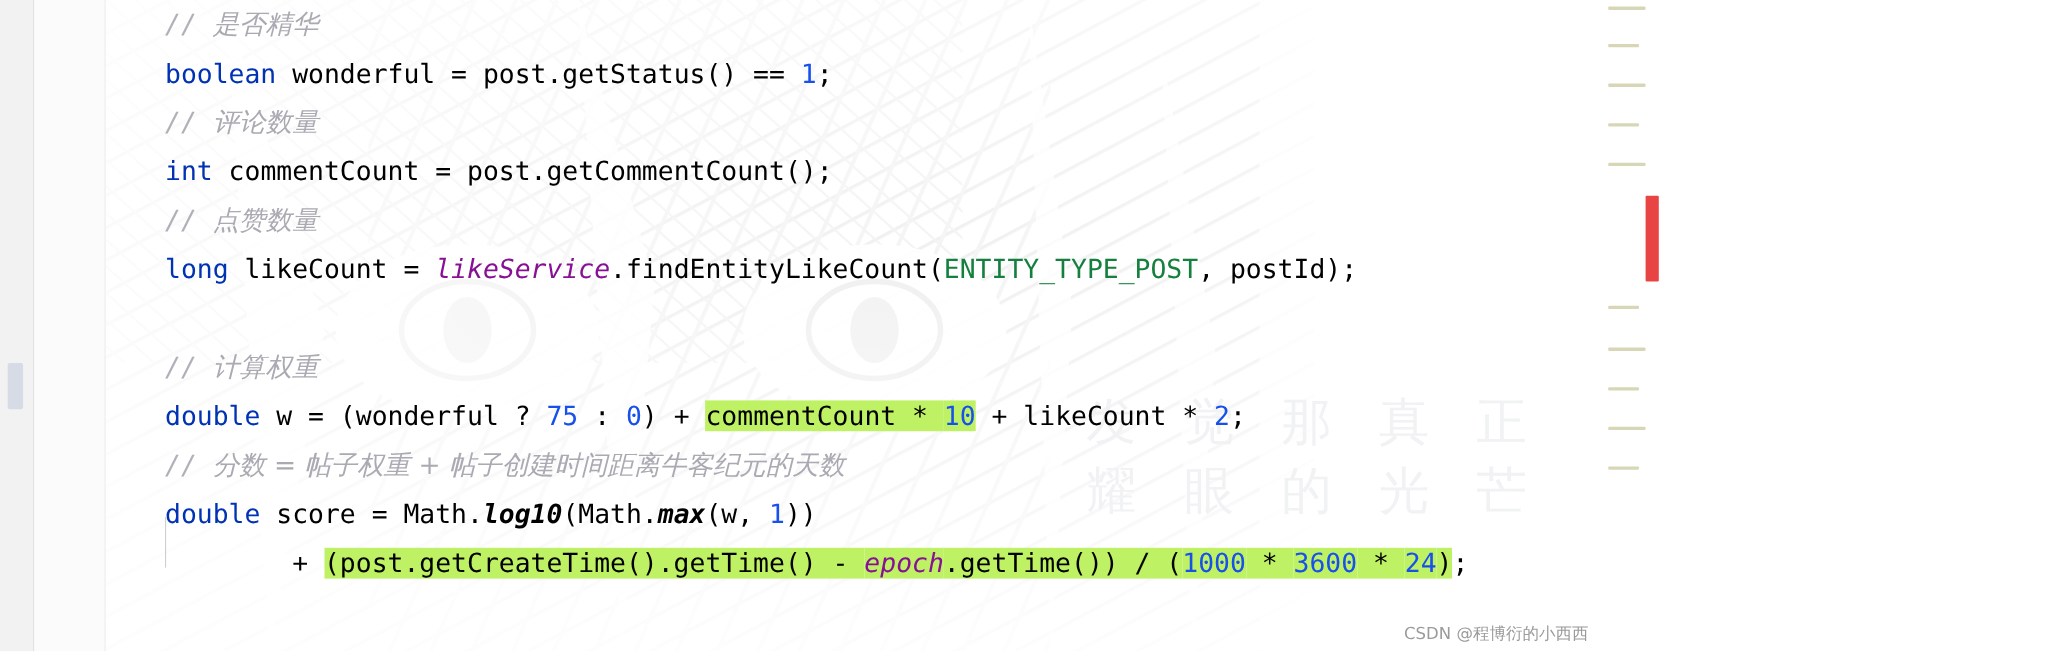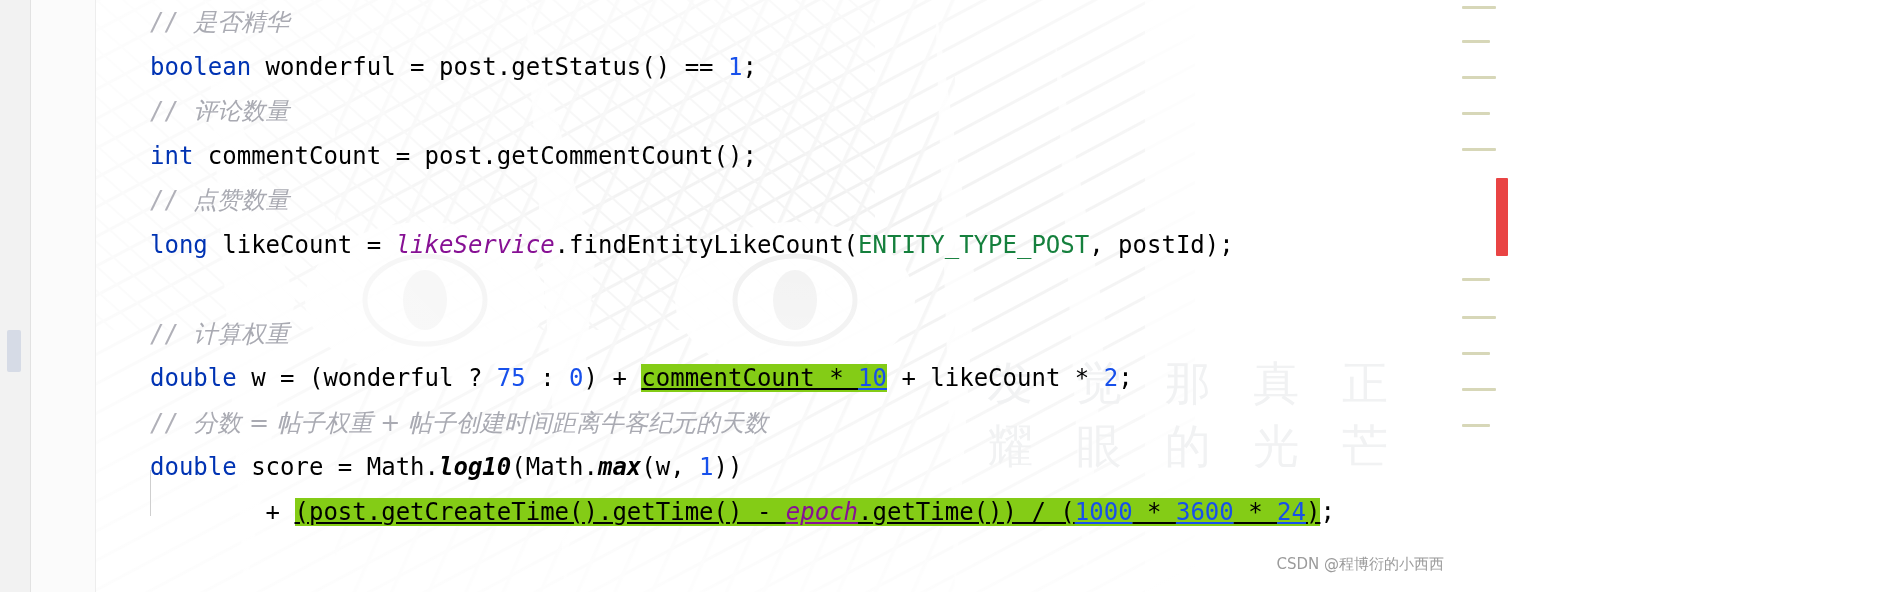--- a/index.html
+++ b/index.html
@@ -103,21 +103,21 @@
     padding-left: 55px;
   }
   .kw      { color: #0033b3; }
   .num     { color: #1750eb; }
   .cmt     { color: #b0b0b8; font-style: italic; }
   .cmt-cn  { color: #a9aab2; font-style: italic; font-family: "DejaVu Serif", serif; }
   .fieldp  { color: #15803d; }
   .ident   { color: #871094; font-style: italic; }
   .method  { color: #000000; font-style: italic; font-weight: bold; }
   .plain   { color: #000000; }
-  .hl      { background: #84cc16; text-decoration: underline; }
+  .hl      { background: #bef264; }
 
   
   .indent-guide {
     position: absolute;
     left: 55px;
     top: 470px;
     width: 1px;
     height: 46px;
     background: #cfcfcf;
     z-index: 4;
@@ -153,21 +153,21 @@
     height: 3px;
     background: #d7d7b8;
     border-radius: 1px;
   }
   .sb-mark.wide { width: 34px; right: 26px; }
 
   
   .csdn {
     position: absolute;
     right: 78px;
-    bottom: 20px;
+    bottom: 8px;
     font-family: "DejaVu Sans", sans-serif;
     font-size: 15px;
     color: #9b9b9b;
     white-space: nowrap;
     z-index: 9;
     user-select: none;
   }
 
   
   .bottom-edge {

